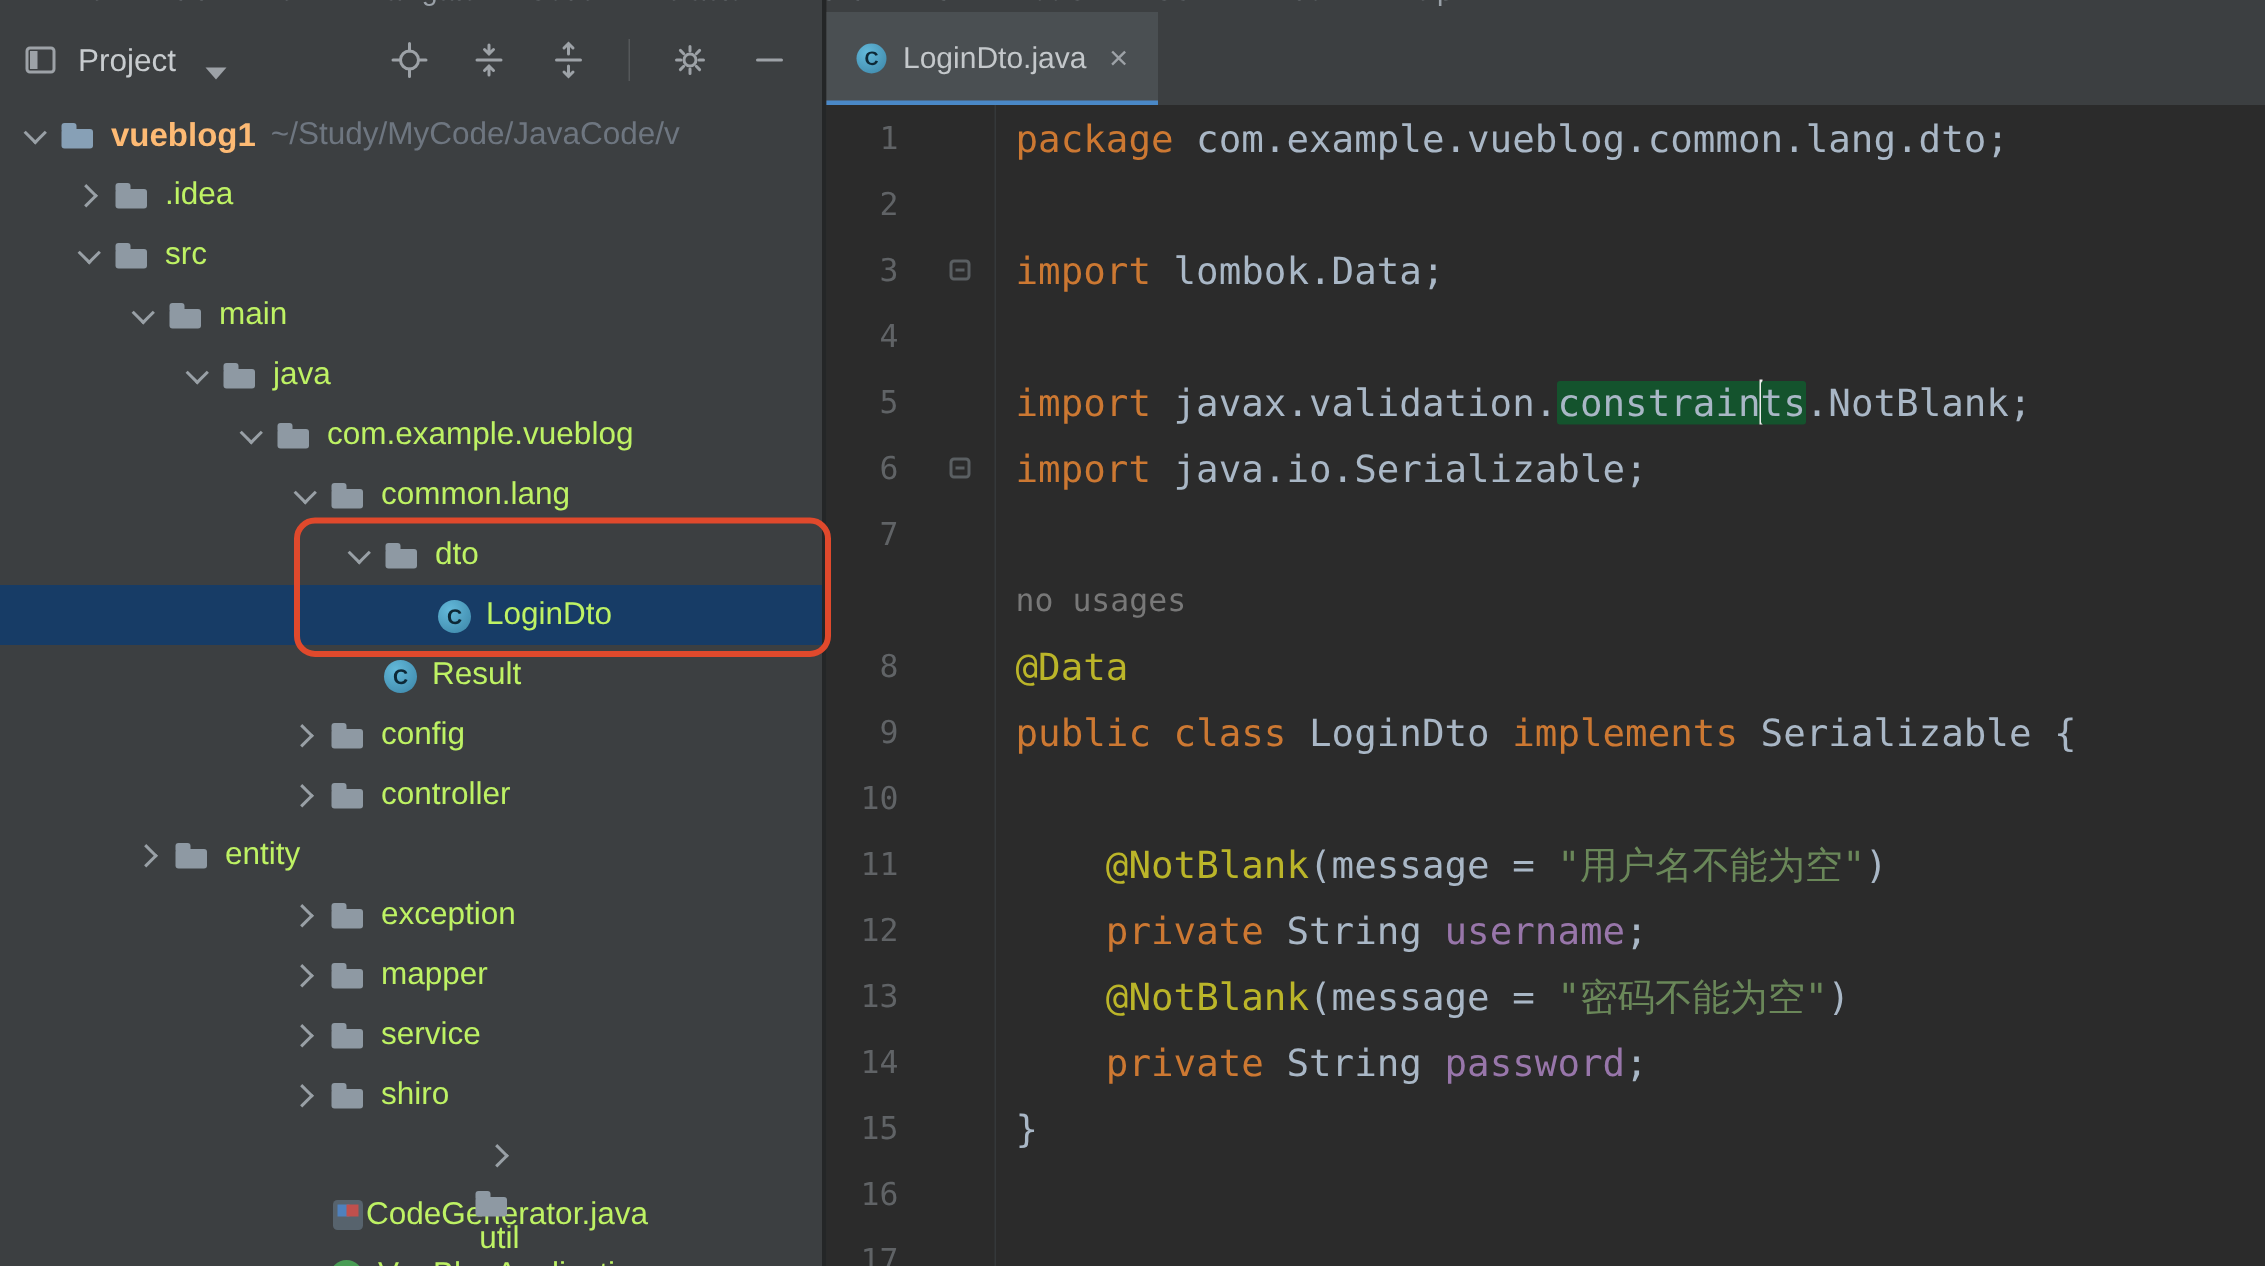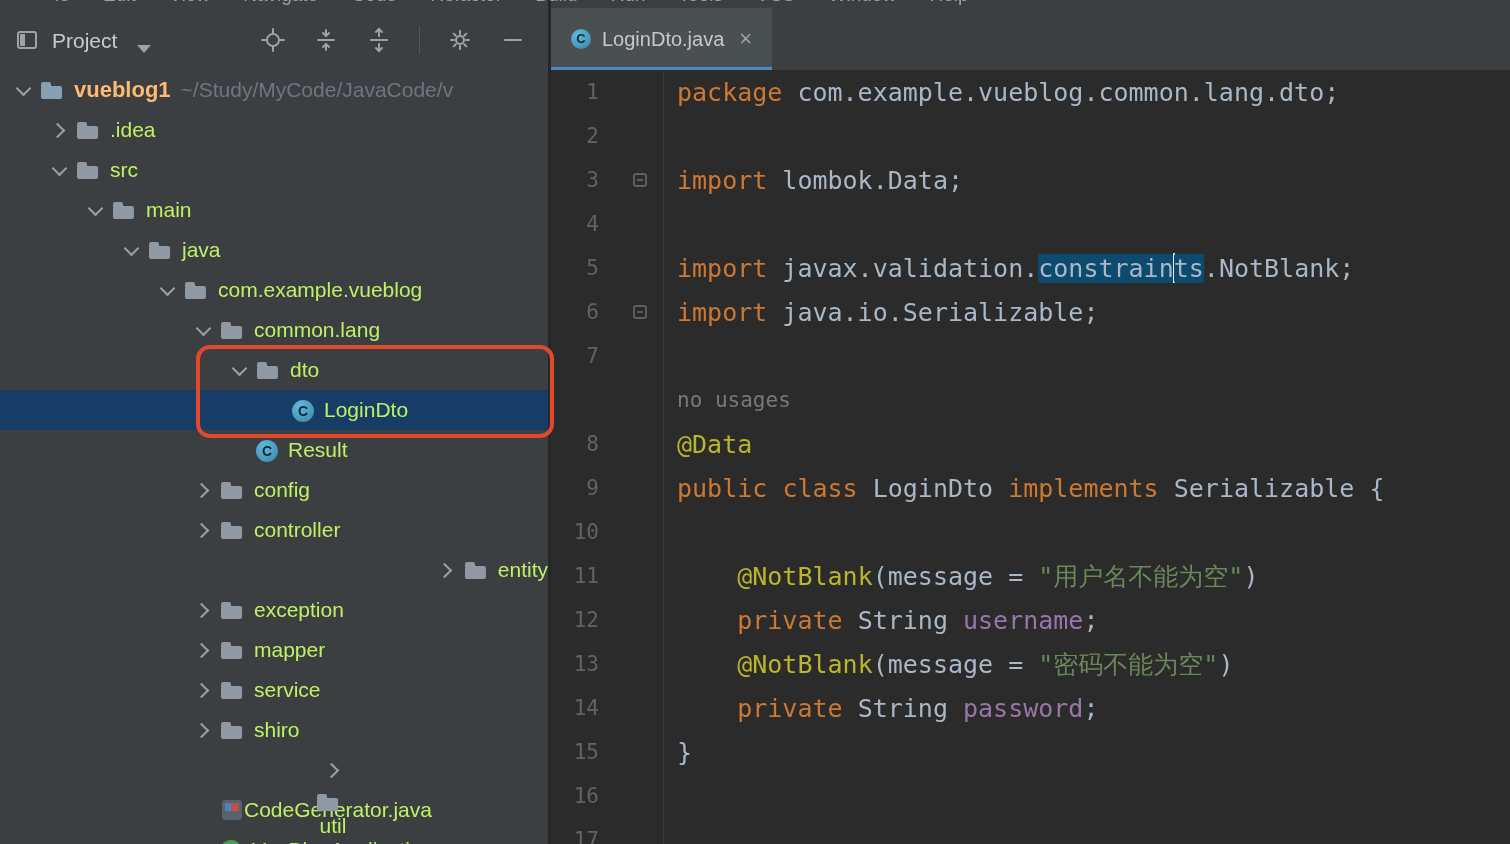--- a/index.html
+++ b/index.html
@@ -77,21 +77,21 @@
   .fold-marker::after { content:""; position:absolute; left:2px; right:2px; top:4px; height:2px; background:#5A5F62; }
   .code-col { flex:1; padding-left:13px; overflow:hidden; }
   .code-line { height:44px; display:flex; align-items:center; white-space:pre;
                font-family:"DejaVu Sans Mono",monospace; font-size:25px; color:#A9B7C6; cursor:text; }
   .tok-kw  { color:#CC7832; }
   .tok-pl  { color:#A9B7C6; }
   .tok-ann { color:#BBB529; }
   .tok-str { color:#6A8759; }
   .tok-fld { color:#9876AA; }
   .tok-inlay { color:#787878; font-size:21px; }
-  .tok-hl { background:#0c4a6e; border-radius:2px; }
+  .tok-hl { background:#14532d; border-radius:2px; }
   .caret { display:inline-block; width:2px; height:30px; background:#EDEDED; margin:0 -1px; flex:none; }
 </style>
 </head>
 <body>
 
 <div class="app">
 
   <div class="menustrip">
     <span>le Edit View Navigate Code Refactor Build Run Tools VCS Window Help</span>
   </div>
@@ -198,21 +198,21 @@
         <div class="tree-row" style="padding-left: 186px;">
           <span class="chevron right"></span>
           <span class="titem-icon icon-folder"></span>
           <span class="tree-label">config</span>
         </div>
         <div class="tree-row" style="padding-left: 186px;">
           <span class="chevron right"></span>
           <span class="titem-icon icon-folder"></span>
           <span class="tree-label">controller</span>
         </div>
-        <div class="tree-row" style="padding-left: 82px; justify-content: flex-end;">
+        <div class="tree-row" style="padding-left: 82px;">
           <span class="chevron right"></span>
           <span class="titem-icon icon-folder"></span>
           <span class="tree-label">entity</span>
         </div>
         <div class="tree-row" style="padding-left: 186px;">
           <span class="chevron right"></span>
           <span class="titem-icon icon-folder"></span>
           <span class="tree-label">exception</span>
         </div>
         <div class="tree-row" style="padding-left: 186px;">

